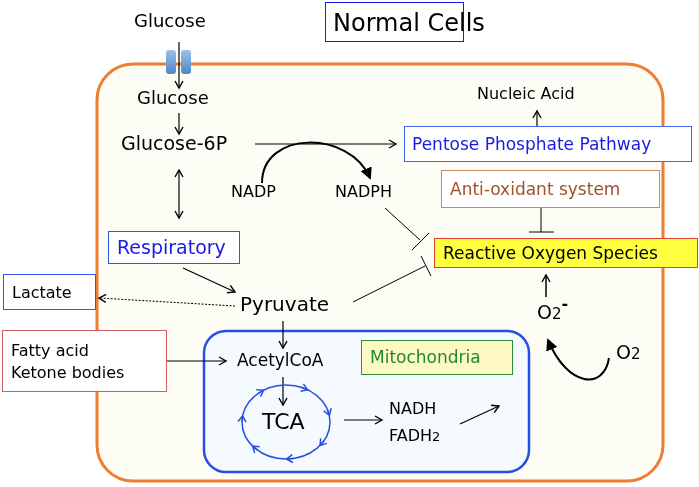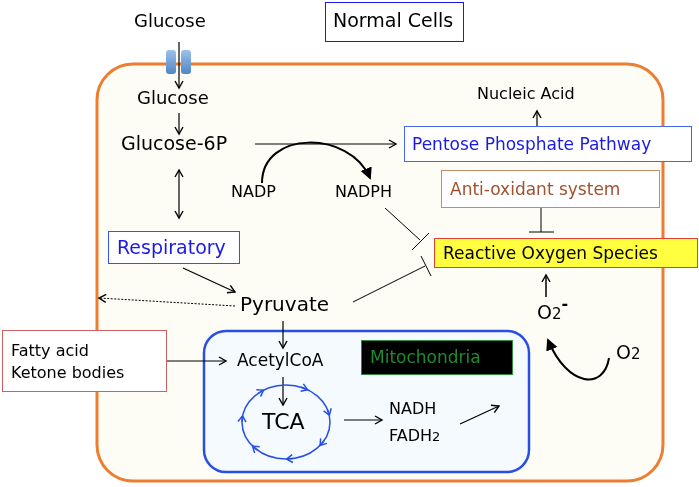--- a/index.html
+++ b/index.html
@@ -80,21 +80,21 @@
           <line x1="293.64051981734497" y1="458.4378868614517" x2="287.53557785491006" y2="458.97746059970655" stroke="#2A4FE0" stroke-width="1.5" marker-end="url(#ahblue)"></line>
           <line x1="257.7173451737923" y1="450.3436443954022" x2="253.30162767899466" y2="446.75783243527775" stroke="#2A4FE0" stroke-width="1.5" marker-end="url(#ahblue)"></line>
           <line x1="242" y1="422" x2="242.4282049753709" y2="416.8505952644776" stroke="#2A4FE0" stroke-width="1.5" marker-end="url(#ahblue)"></line>
           <line x1="257.71734517379224" y1="393.6563556045978" x2="262.68355237373896" y2="390.6222204422122" stroke="#2A4FE0" stroke-width="1.5" marker-end="url(#ahblue)"></line>
         </g>
     </g>
   </svg>
 
   <div class="lbl" style="left:134px;top:12px;font-size:18px;">Glucose</div>
 
-  <div class="box" style="left:325px;top:2px;width:139px;height:40px;border:1px solid #1A1AE6;padding:8px 0 0 7px;font-size:19px;">
+  <div class="box" style="left:325px;top:2px;width:139px;height:40px;border:1px solid #1A1AE6;padding:8px 0 0 7px;font-size:24px;">
     <span>Normal Cells</span>
   </div>
 
   <div class="lbl" style="left:137px;top:89px;font-size:18px;">Glucose</div>
   <div class="lbl" style="left:121px;top:134px;font-size:19px;">Glucose-6P</div>
   <div class="lbl" style="left:231px;top:184px;font-size:16px;">NADP</div>
   <div class="lbl" style="left:335px;top:184px;font-size:16px;">NADPH</div>
   <div class="lbl" style="left:477px;top:86px;font-size:16px;">Nucleic Acid</div>
 
   <div class="box" style="left:404px;top:126px;width:288px;height:36px;border:1px solid #4466EE;color:#1A1AE6;font-size:17px;padding:9px 0 0 7px;">
@@ -106,31 +106,34 @@
   </div>
 
   <div class="box" style="left:434px;top:238px;width:264px;height:30px;border:1px solid #E04030;background:#FFFF40;font-size:17px;padding:6px 0 0 8px;">
     <span>Reactive Oxygen Species</span>
   </div>
 
   <div class="box" style="left:108px;top:231px;width:132px;height:33px;border:1px solid #3355EE;color:#1A1AE6;font-size:19px;padding:6px 0 0 8px;">
     <span>Respiratory</span>
   </div>
 
+  <div class="box" style="left:3px;top:274px;width:93px;height:36px;border:1px solid #3355EE;font-size:16px;padding:10px 0 0 8px;">
+    <span>Lactate</span>
+  </div>
 
   <div class="lbl" style="left:240px;top:294px;font-size:20px;">Pyruvate</div>
 
   <div class="box" style="left:2px;top:330px;width:165px;height:62px;border:1px solid #D06060;font-size:16px;padding:9px 0 0 8px;line-height:1.35;">
     <div>Fatty acid</div>
     <div>Ketone bodies</div>
   </div>
 
   <div class="lbl" style="left:237px;top:352px;font-size:17px;">AcetylCoA</div>
 
-  <div class="box" style="left:361px;top:340px;width:152px;height:35px;border:1px solid #2E8B3E;background:#000000;color:#1E8A2E;font-size:17px;padding:8px 0 0 8px;">
+  <div class="box" style="left:361px;top:340px;width:152px;height:35px;border:1px solid #2E8B3E;background:#fef9c3;color:#1E8A2E;font-size:17px;padding:8px 0 0 8px;">
     <span>Mitochondria</span>
   </div>
 
   <div class="lbl" style="left:262px;top:411px;font-size:22px;">TCA</div>
 
   <div class="lbl" style="left:389px;top:401px;font-size:16px;">NADH</div>
   <div class="lbl" style="left:389px;top:428px;font-size:16px;">
     <span>FADH</span><span style="font-size:13px;">2</span>
   </div>
 

